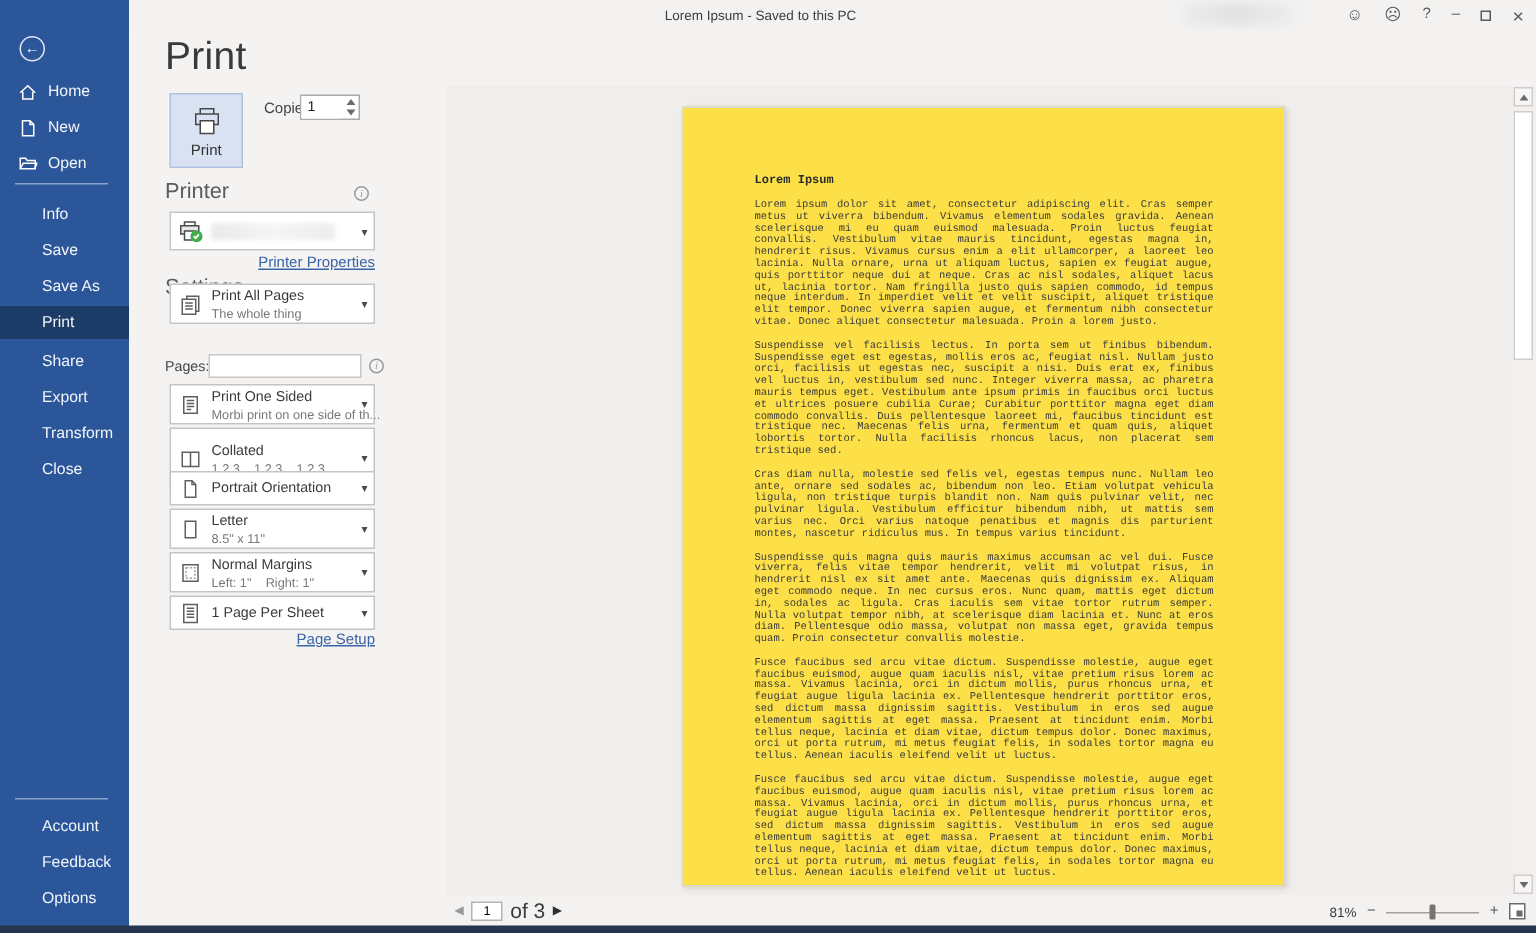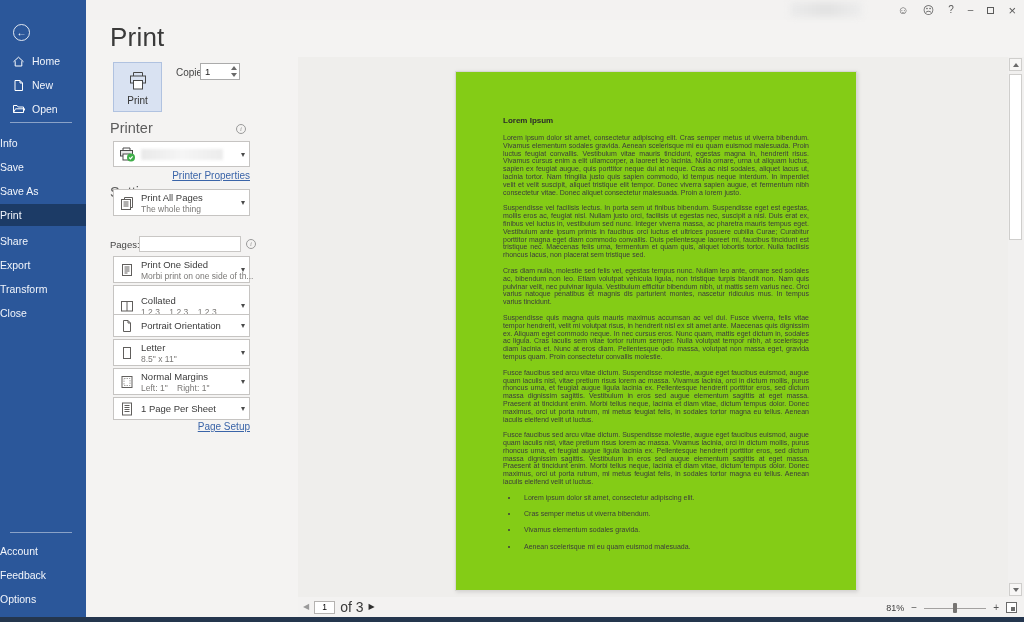--- a/index.html
+++ b/index.html
@@ -18,21 +18,21 @@
   .tb-ic { color:#5a5a5a; font-size:10px; line-height:1; cursor:default; }
   .tb-ic.face { font-size:11px; }
   .tb-restore { width:7px; height:7px; border:1px solid #5a5a5a; display:inline-block; }
   .tb-close { font-size:13px; }
   
   .sidebar { position:absolute; left:0; top:0; width:86px; height:622px; background:#2b579a; color:#fff; }
   .back-btn { position:absolute; left:13px; top:24px; width:17px; height:17px;
     border:1px solid rgba(255,255,255,.85); border-radius:50%;
     display:flex; align-items:center; justify-content:center; font-size:10px; color:#fff; }
   .sb-item { position:absolute; left:0; width:86px; height:22px; display:flex; align-items:center;
-    font-size:10.5px; color:#f2f5fb; }
+    font-size:10.5px; padding-left:28px; color:#f2f5fb; }
   .sb-item.icon-item { padding-left:12px; gap:7px; }
   .sb-item.active { background:#1c3b66; }
   .sb-divider { position:absolute; left:10px; width:62px; height:1px; background:rgba(255,255,255,.45); }
   
   .panel { position:absolute; left:86px; top:20px; width:212px; bottom:5px; }
   .panel-title { position:absolute; left:24px; top:2px; font-size:26px; color:#3a3a3a; font-weight:400; letter-spacing:.2px; }
   .print-btn { position:absolute; left:27px; top:42px; width:49px; height:50px; background:#d9e2f2;
     border:1px solid #b0c2e0; display:flex; flex-direction:column; align-items:center; justify-content:center; gap:2px; }
   .print-btn-label { font-size:10px; color:#333; }
   .copies-label { position:absolute; left:90px; top:47px; font-size:10px; color:#454545; }
@@ -60,22 +60,22 @@
   .dd-text { display:flex; flex-direction:column; gap:1px; }
   .dd-label { font-size:9.5px; color:#3b3b3b; }
   .dd-sub { font-size:8.5px; color:#7a7876; white-space:pre; }
   .pages-label { position:absolute; left:24px; top:219px; font-size:9.5px; color:#454545; }
   .pages-input { position:absolute; left:53px; top:216px; width:102px; height:16px; background:#fff;
     border:1px solid #c9c7c5; font-size:9px; padding:0 3px; outline:none; font-family:"Liberation Sans",sans-serif; }
   .pages-info { position:absolute; left:160px; top:219px; }
   .page-setup { position:absolute; left:60px; top:401px; width:104px; text-align:right; }
   
   .preview { position:absolute; left:298px; top:57px; right:16px; bottom:25px; background:#efeeec; }
-  .page { position:absolute; left:157px; top:14px; width:402px; height:520px; background:#84cc16;
-    border:1px solid #d8d7d5; box-shadow:1px 1px 4px rgba(0,0,0,.13); padding:44px 47px 0; overflow:hidden; }
+  .page { position:absolute; left:157px; top:14px; width:402px; height:520px; background:#fde047;
+    border:1px solid #d8d7d5; box-shadow:1px 1px 4px rgba(0,0,0,.13); padding:44px 47px 0; overflow:hidden;font-family:Liberation Mono, monospace; }
   .doc-title { font-size:8px; font-weight:bold; color:#2b2b2b; margin:0 0 9px; }
   .doc p { font-size:7px; line-height:7.8px; text-align:justify; color:#3c3c3c; margin:0 0 8px; }
   .doc ul { margin:3px 0 0 16px; padding:0; }
   .doc li { font-size:7px; line-height:7.8px; color:#3c3c3c; margin-bottom:8.5px; padding-left:5px; }
   
   .scrollbar { position:absolute; right:0; top:57px; width:16px; bottom:25px; background:#f1f0ef; }
   .sb-btn { position:absolute; left:1px; width:13px; height:13px; background:#f7f6f5; border:1px solid #cfcecc;
     display:flex; align-items:center; justify-content:center; }
   .sb-btn.up { top:1px; } .sb-btn.down { bottom:1px; }
   .sb-thumb { position:absolute; left:1px; top:17px; width:13px; height:166px; background:#fff; border:1px solid #cfcecc; }
@@ -97,20 +97,21 @@
   .zoom-thumb { position:absolute; left:29px; top:0; width:4px; height:10px; background:#767472; border-radius:1px; }
   .fit-ic { width:11px; height:11px; border:1px solid #6a6a6a; position:relative; background:#fff; }
   .fit-ic::after { content:""; position:absolute; right:1px; bottom:1px; width:4px; height:4px; background:#6a6a6a; }
   .bottomstrip { position:absolute; left:0; bottom:0; width:1024px; height:5px; background:#24364e; }
   svg { display:block; }
 </style>
 </head>
 <body>
 
 <div class="titlebar">
+  <div class="tb-title">Lorem Ipsum - Saved to this PC</div>
   <div class="tb-blur"></div>
   <div class="tb-controls">
     <span class="tb-ic face">☺</span>
     <span class="tb-ic face">☹</span>
     <span class="tb-ic">?</span>
     <span class="tb-ic">–</span>
     <span class="tb-restore"></span>
     <span class="tb-ic tb-close">×</span>
   </div>
 </div>

